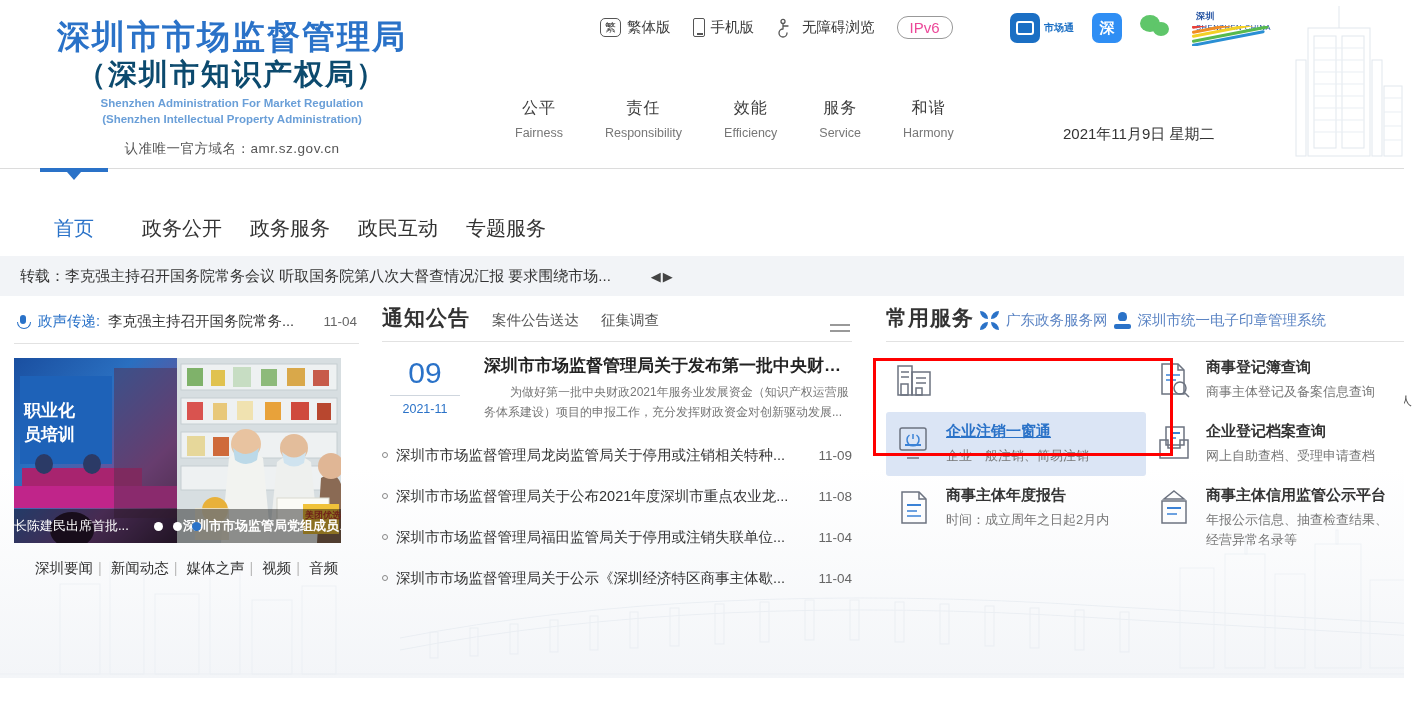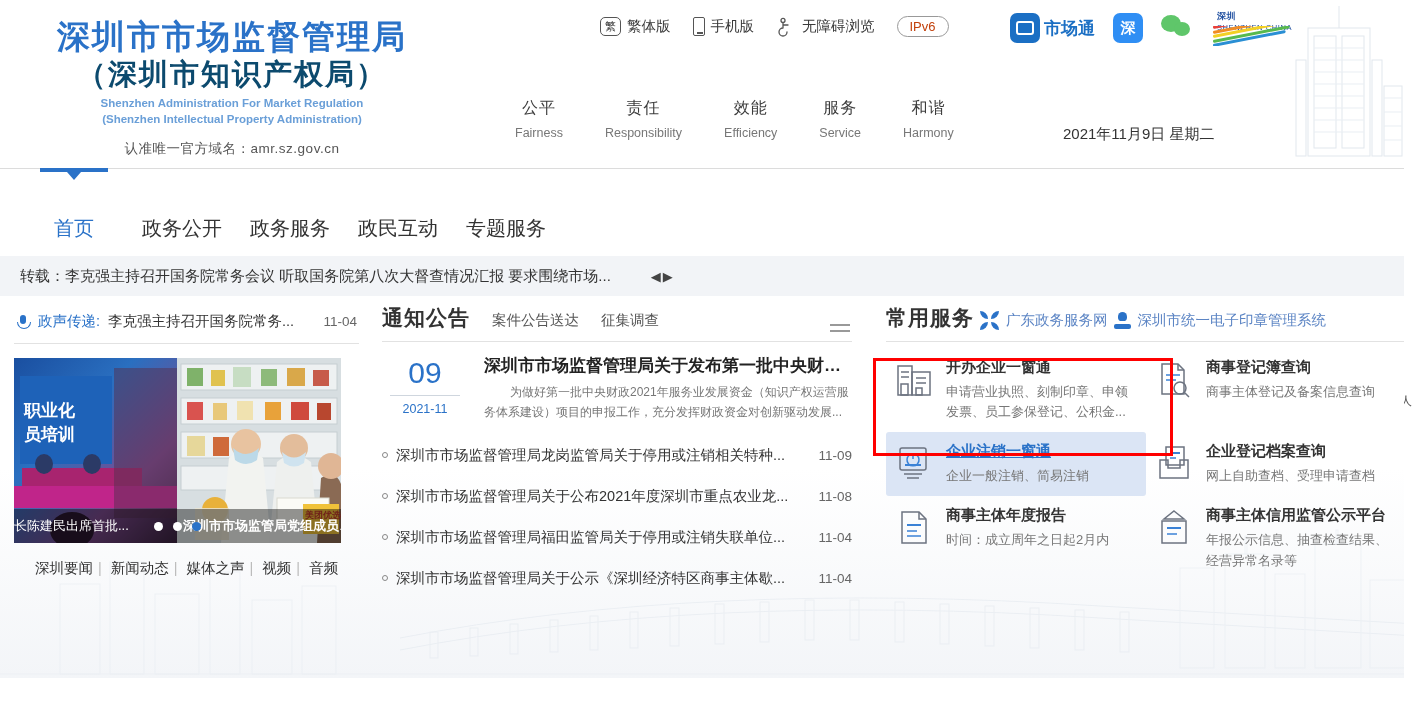--- a/index.html
+++ b/index.html
@@ -22,27 +22,27 @@
   .logo-en { font-size: 11.5px; color: #6a9fd8; line-height: 1.35; margin-top: 5px; font-weight: bold;}
   .logo-domain { font-size: 13.5px; color: #555; margin-top: 13px; letter-spacing: .5px;}
 
   
   .util-row { position: absolute; left: 600px; top: 16px; display: flex; align-items: center; gap: 22px; }
   .util-item { display: flex; align-items: center; gap: 6px; font-size: 14.5px; color: #3a3a3a; cursor: pointer; white-space: nowrap; }
   .util-ico { display:inline-flex; align-items:center; justify-content:center; }
   .ico-fan { width: 21px; height: 19px; border: 1.3px solid #555; border-radius: 5px; font-size: 11px; line-height: 17px; text-align:center; color:#333;}
   .ico-phone { width: 12px; height: 19px; border: 1.4px solid #555; border-radius: 2px; position: relative; }
   .ico-phone::after { content:""; position:absolute; left:3px; bottom:1.5px; width:6px; height:1.4px; background:#555; }
-  .ipv6-pill { border: 1.3px solid #999; border-radius: 11px; padding: 2px 12px; font-size: 13px; color: #c2410c; cursor:pointer;}
+  .ipv6-pill { border: 1.3px solid #999; border-radius: 11px; padding: 2px 12px; font-size: 15px; color: #ec4899; cursor:pointer;}
 
   .brand-icons { position:absolute; top: 8px; left: 1010px; display:flex; align-items:center; gap: 18px;}
   .bi { cursor:pointer; display:flex; align-items:center; gap:4px;}
   .bi-shichang { width:30px;height:30px;background:#1b6fc4;border-radius:7px;display:flex;align-items:center;justify-content:center;}
   .bi-shichang span{ display:block;width:18px;height:14px;border:2px solid #fff;border-radius:3px;}
-  .bi-lbl { font-size:17px;color:#1b6fc4;font-weight:bold;}
+  .bi-lbl { font-size:10px;color:#1b6fc4;font-weight:bold;}
   .bi-shen { width:30px;height:30px;background:#2f8ef4;border-radius:7px;display:flex;align-items:center;justify-content:center;color:#fff;font-size:15px;font-weight:bold;}
   .bi-wechat { width:34px;height:26px; position:relative;}
   .bi-wechat i { position:absolute; background:#5fc66a; border-radius:50%; display:block;}
   .bi-wechat i.a { width:20px;height:17px; left:0; top:0;}
   .bi-wechat i.b { width:16px;height:14px; left:13px; top:7px;}
   .sz-logo { width:96px; height:40px; position:relative;}
   .sz-logo .txt { font-size:9px; color:#1f4fa0; font-weight:bold; position:absolute; top:2px; left:4px; letter-spacing:.5px;}
   .sz-logo .txt2 { font-size:7.5px; color:#1f4fa0; position:absolute; top:15px; left:4px; letter-spacing:.6px;}
   .rainbow { position:absolute; bottom:2px; left:0; width:96px; height:20px; overflow:hidden;}
   .rainbow b { display:block; height:3px; border-radius:2px; margin-bottom:1.5px; transform: rotate(-11deg); transform-origin:left center;}
@@ -537,24 +537,20 @@
                   <rect x="16" y="12" width="18" height="23"></rect>
               <line x1="5" y1="12" x2="13" y2="12"></line>
                   <line x1="5" y1="17" x2="13" y2="17"></line>
               <line x1="20" y1="18" x2="30" y2="18"></line>
                   <line x1="20" y1="23" x2="30" y2="23"></line>
               <rect x="5" y="24" width="7" height="11"></rect>
                   <rect x="20" y="28" width="6" height="7"></rect>
             </g>
               </svg>
           </span>
-          <span>
-            <span class="svc-title" style="display:block">开办企业一窗通</span>
-            <span class="svc-desc" style="display:block">申请营业执照、刻制印章、申领发票、员工参保登记、公积金...</span>
-          </span>
         </div>
 
         <div class="svc">
           <span class="svc-ico">
             <svg viewBox="0 0 36 38">
                 <g fill="none" stroke="#6c7380" stroke-width="1.5">
               <path d="M6 4 h16 l6 6 v24 h-22 z"></path>
                   <path d="M22 4 v6 h6"></path>
               <line x1="10" y1="15" x2="24" y2="15" stroke="#3b82d6"></line>
                   <line x1="10" y1="20" x2="20" y2="20" stroke="#3b82d6"></line>

